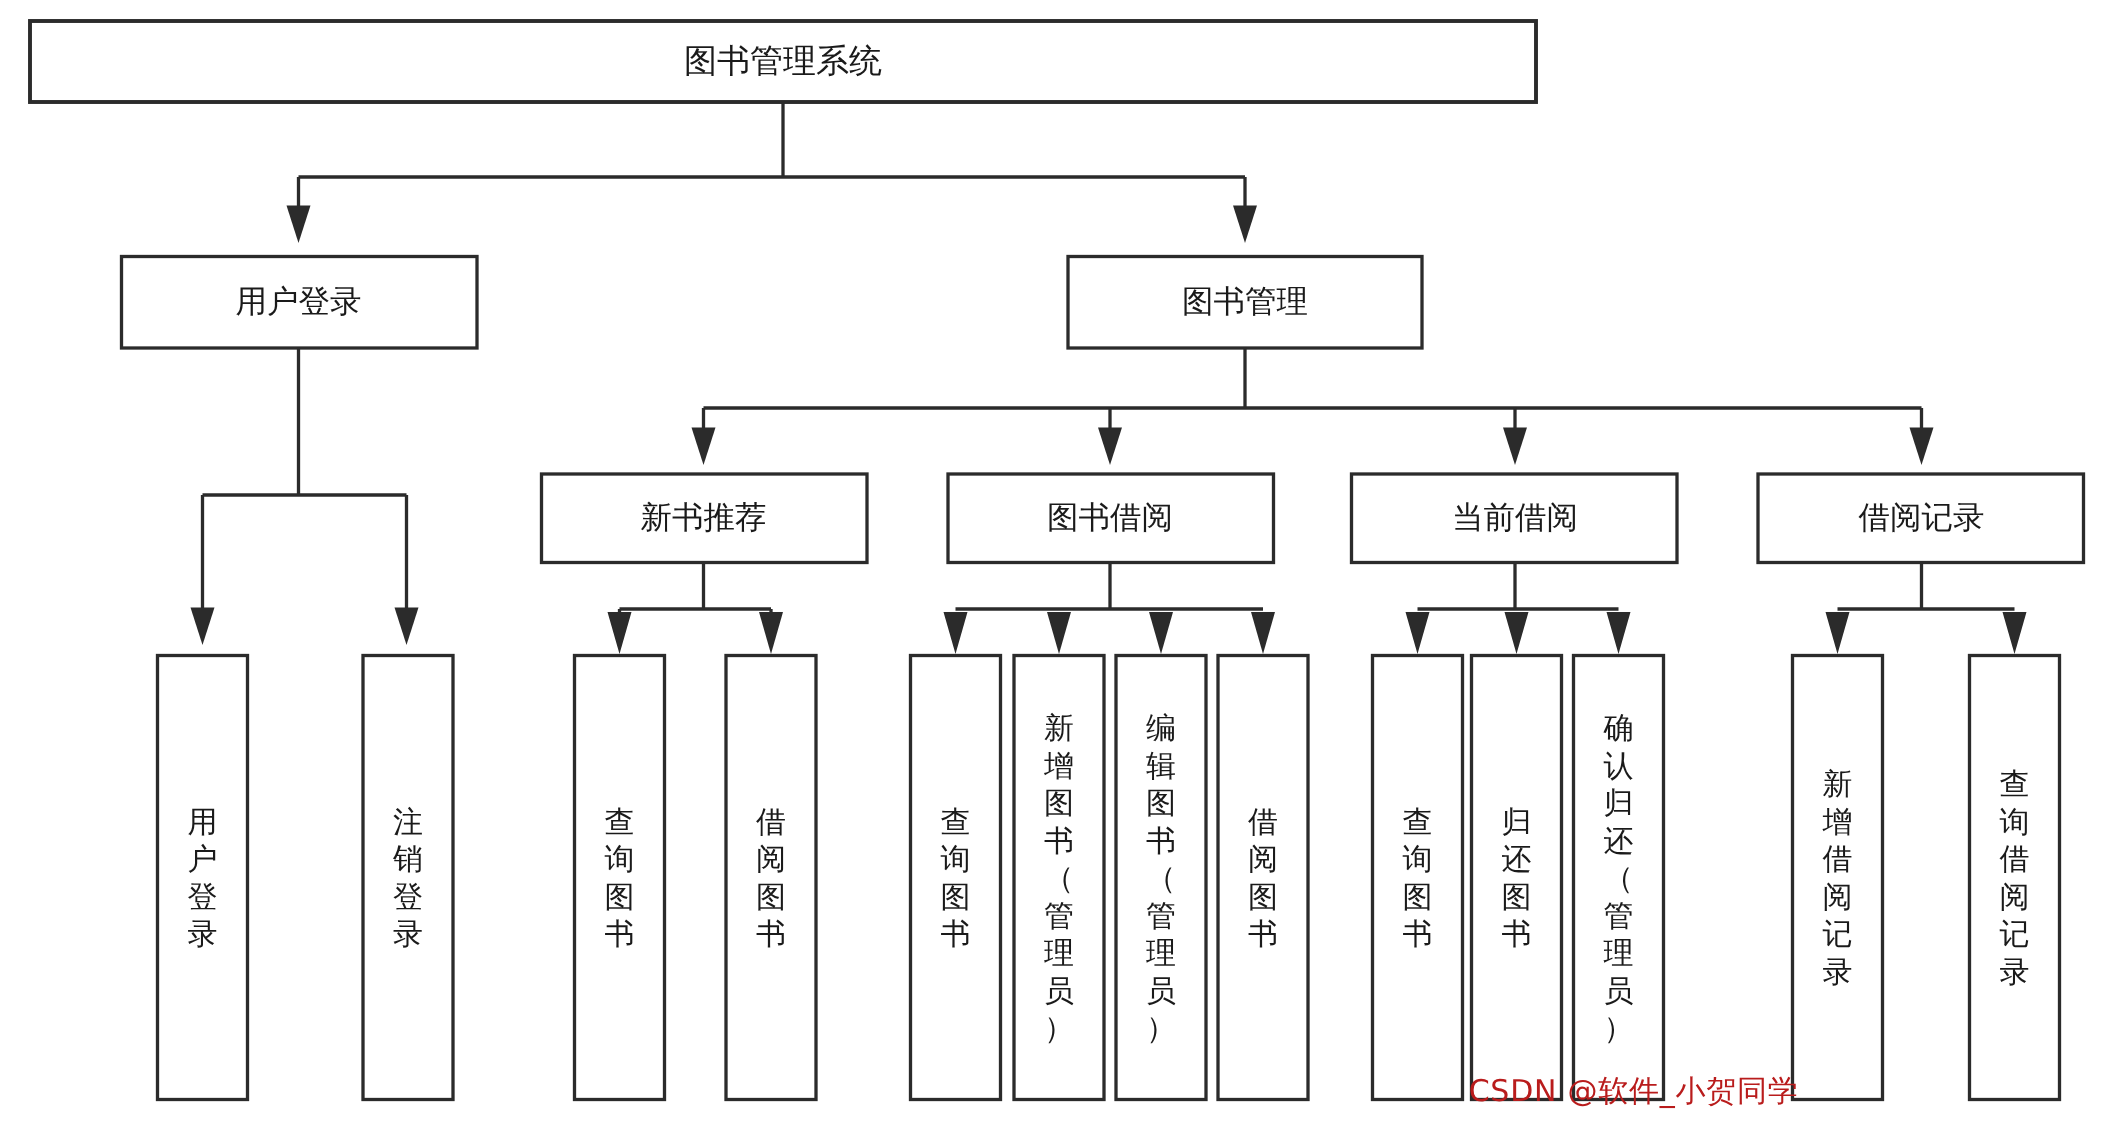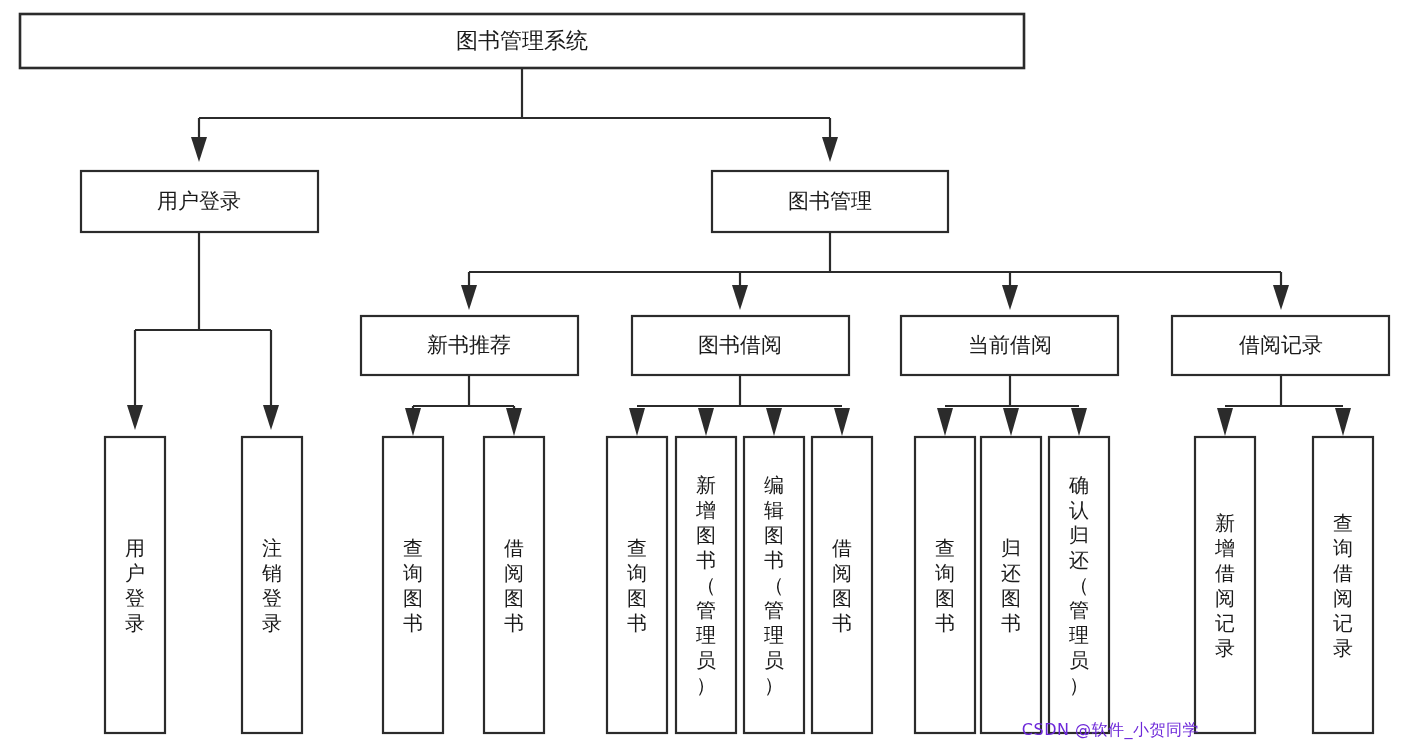--- a/index.html
+++ b/index.html
@@ -59,22 +59,22 @@
     font-family: "DejaVu Sans", "Liberation Sans", sans-serif;
     fill: #1a1a1a;
     font-size: 20px;
     text-anchor: middle;
   }
   .watermark {
     position: absolute;
     right: 10px;
     bottom: 6px;
     font-family: "DejaVu Sans", "Liberation Sans", sans-serif;
-    font-size: 16px;
-    color: #6d28d9;
+    font-size: 20px;
+    color: #b91c1c;
     letter-spacing: 0.5px;
     white-space: nowrap;
     pointer-events: none;
   }
 </style>
 </head>
 <body>
 
 <div id="diagram-root">
 

